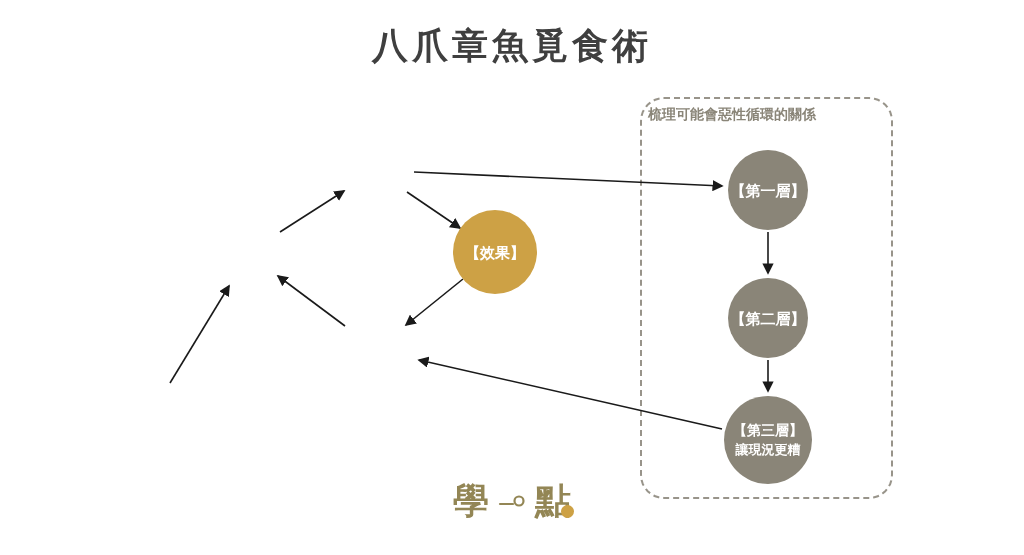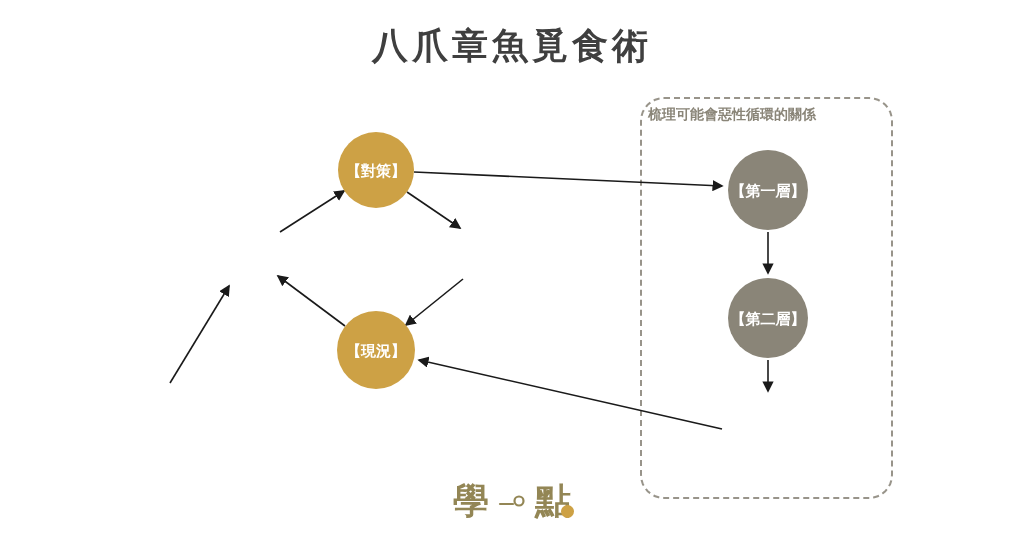--- a/index.html
+++ b/index.html
@@ -74,37 +74,38 @@
     <line x1="463" y1="279" x2="406" y2="325" stroke="#1A1A1A" stroke-width="1.6" marker-end="url(#ah)"></line>
     <line x1="345" y1="326" x2="278" y2="276" stroke="#1A1A1A" stroke-width="1.6" marker-end="url(#ah)"></line>
     <line x1="414" y1="172" x2="722" y2="186" stroke="#1A1A1A" stroke-width="1.6" marker-end="url(#ah)"></line>
     <line x1="768" y1="232" x2="768" y2="273" stroke="#1A1A1A" stroke-width="1.6" marker-end="url(#ah)"></line>
     <line x1="768" y1="360" x2="768" y2="391" stroke="#1A1A1A" stroke-width="1.6" marker-end="url(#ah)"></line>
     <line x1="722" y1="429" x2="419" y2="360" stroke="#1A1A1A" stroke-width="1.6" marker-end="url(#ah)"></line>
   </svg>
 
 
 
-  <div class="node gold" style="left:338px;top:132px;width:76px;height:76px;">
-    <span>【對策】</span>
+
+  <div class="node gold" style="left:453px;top:210px;width:84px;height:84px;">
+    <span>【效果】</span>
   </div>
 
-
-  <div class="node gold" style="left:337px;top:311px;width:78px;height:78px;">
-    <span>【現況】</span>
-  </div>
 
   <div class="node gray" style="left:728px;top:150px;width:80px;height:80px;">
     <span>【第一層】</span>
   </div>
 
   <div class="node gray" style="left:728px;top:278px;width:80px;height:80px;">
     <span>【第二層】</span>
   </div>
 
+  <div class="node gray" style="left:724px;top:396px;width:88px;height:88px;font-size:14px;">
+    <span>【第三層】</span>
+    <span class="sub">讓現況更糟</span>
+  </div>
 
   <div class="logo">
     <span class="logo-char">學</span>
     <span style="display:inline-flex;align-items:center;">
       <svg width="28" height="16" viewBox="0 0 28 16">
         <path d="M2 11 H15" stroke="#938655" stroke-width="2.2" stroke-linecap="round" fill="none"></path>
         <circle cx="21" cy="8" r="4.5" stroke="#938655" stroke-width="2.2" fill="none"></circle>
       </svg>
     </span>
     <span class="logo-dian-wrap">

